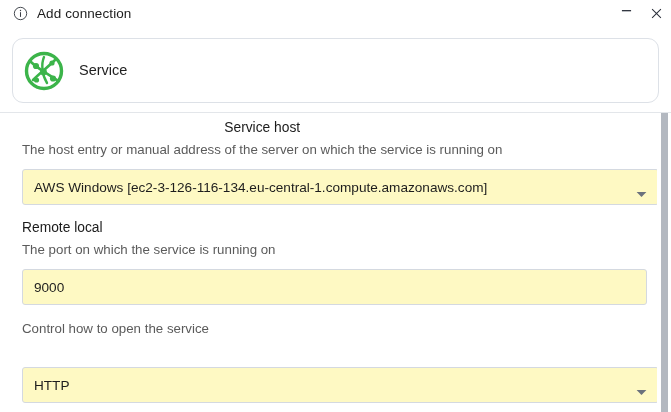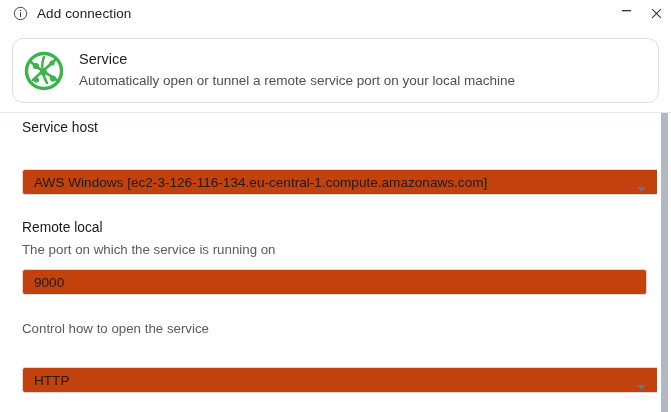--- a/index.html
+++ b/index.html
@@ -137,23 +137,23 @@
     font-size: 13.3px;
     color: #5b5b5b;
     line-height: 1.4;
     margin-top: 3px;
     white-space: nowrap;
   }
 
   .control {
     position: absolute;
     left: 22px;
-    height: 26px;
+    height: 36px;
     box-sizing: border-box;
-    background: #c2410c;
+    background: #fef9c3;
     border: 1px solid #d4d9e0;
     border-radius: 3px;
     display: flex;
     align-items: center;
   }
   .control .value {
     margin-left: 11px;
     font-size: 13.6px;
     color: #1d1d1d;
     white-space: nowrap;
@@ -232,30 +232,30 @@
         <path d="M22 8 C19 15, 20 26, 25 34" stroke="#3cb44a" stroke-width="2.4" fill="none" stroke-linecap="round"></path>
         <circle cx="14" cy="17" r="3.1" fill="#3cb44a"></circle>
         <circle cx="21.5" cy="23" r="3.4" fill="#3cb44a"></circle>
         <circle cx="31" cy="29.5" r="3.1" fill="#3cb44a"></circle>
         <circle cx="30" cy="14" r="2.6" fill="#3cb44a"></circle>
         <circle cx="14.5" cy="31" r="2.6" fill="#3cb44a"></circle>
       </svg>
     </span>
     <span class="service-text">
       <span class="service-title">Service</span>
-      <span class="service-desc">Automatically open or tunnel a remote service port on your local machine</span>
     </span>
   </div>
 
   <div class="divider"></div>
 
   <div class="form-area">
 
     <div class="field f-host">
       <div class="field-label">Service host</div>
+      <div class="field-hint">The host entry or manual address of the server on which the service is running on</div>
     </div>
     <div class="control c-host">
       <span class="value">AWS Windows [ec2-3-126-116-134.eu-central-1.compute.amazonaws.com]</span>
       <span class="chevron">
         <svg width="11" height="7" viewBox="0 0 11 7" aria-hidden="true">
           <path d="M0.6 1 L5.5 6 L10.4 1 Z" fill="#6b727d"></path>
         </svg>
       </span>
     </div>
 

